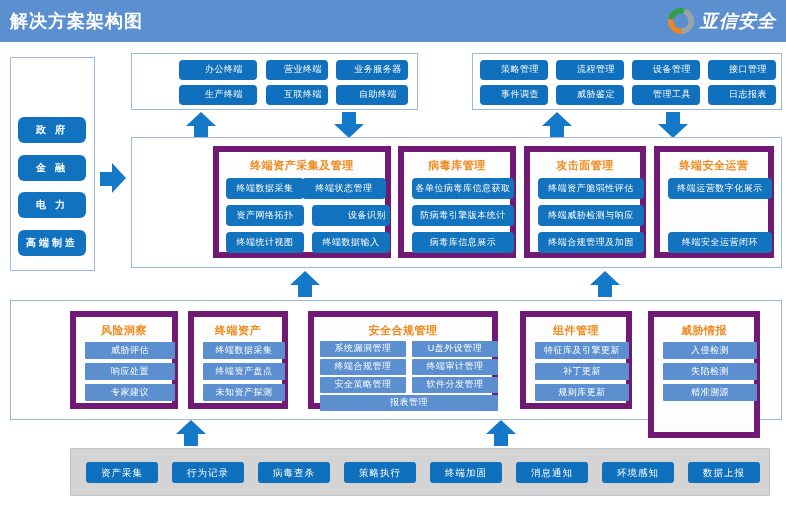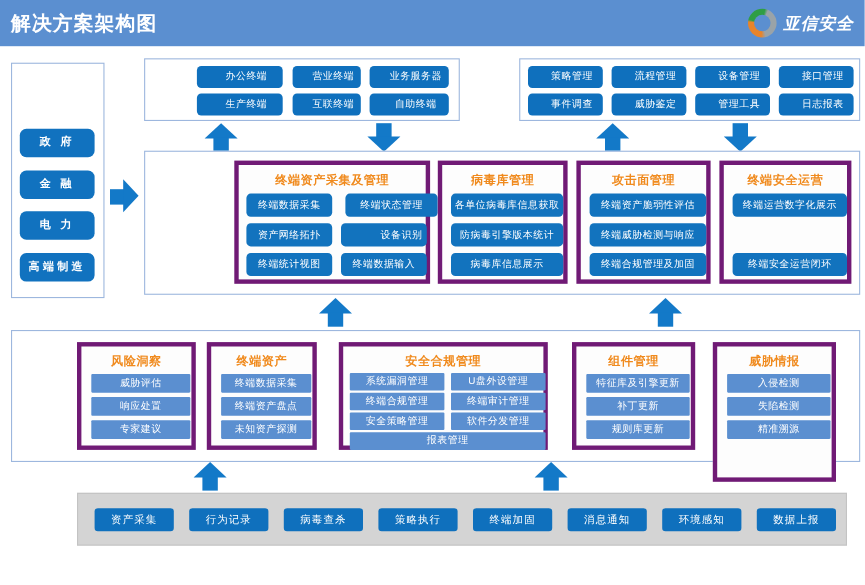--- a/index.html
+++ b/index.html
@@ -25,36 +25,36 @@
     width:26px;height:26px;border-radius:50%;
     background:conic-gradient(from 205deg,#e8842a 0deg,#e8842a 70deg,#2f9e45 80deg,#2f9e45 165deg,#9aa3a8 180deg,#9aa3a8 320deg,#e8842a 340deg);
     position:relative;
   }
   .brand-mark::after{
     content:"";position:absolute;left:50%;top:50%;
     transform:translate(-50%,-50%);
     width:15px;height:15px;border-radius:50%;background:#5b8fd0;
   }
   .brand-text{
-    color:#ffffff;font-size:15px;font-weight:bold;
+    color:#ffffff;font-size:18px;font-weight:bold;
     font-style:italic;letter-spacing:1px;text-align:right;
   }
 
   
   .panel{
     position:absolute;
     background:#ffffff;
     border:1px solid #9db7de;
     box-sizing:border-box;
   }
   
   .card{
     position:absolute;
     background:#fdfdfd;
-    border:4px solid #701a75;
+    border:6px solid #701a75;
     box-sizing:border-box;
   }
   .card-title{
     color:#f08a1d;font-weight:bold;font-size:11px;
     text-align:center;margin-top:6px;letter-spacing:.5px;
   }
 
   
   .btn{
     box-sizing:border-box;
@@ -141,21 +141,21 @@
 <div class="arr-wrap" style="left:658px;top:112px;width:30px;height:26px;">
   <div class="arr-stem" style="left:8px;top:0;width:14px;height:13px;"></div>
   <div class="arr-head" style="left:0;top:12px;border-left:15px solid transparent;border-right:15px solid transparent;border-top:14px solid #1379c8;"></div>
 </div>
 
 <div class="panel" id="middle-panel" style="left:131px;top:137px;width:651px;height:131px;"></div>
 <div id="middle-cards">
     <div class="card" style="left: 213px; top: 146px; width: 178px; height: 112px;">
       <div class="card-title">终端资产采集及管理</div>
       <div class="btn btn-mid" style="position: absolute; left: 7px; top: 26px; width: 78px; height: 21px;">终端数据采集</div>
-      <div class="btn btn-mid" style="position: absolute; left: 97px; top: 26px; width: 84px; height: 21px;">终端状态管理</div>
+      <div class="btn btn-mid" style="position: absolute; left: 83px; top: 26px; width: 84px; height: 21px;">终端状态管理</div>
       <div class="btn btn-mid" style="position: absolute; left: 7px; top: 53px; width: 78px; height: 21px;">资产网络拓扑</div>
       <div class="btn btn-mid" style="position: absolute; left: 93px; top: 53px; width: 78px; height: 21px; padding-left: 32px;">设备识别</div>
       <div class="btn btn-mid" style="position: absolute; left: 7px; top: 80px; width: 78px; height: 21px;">终端统计视图</div>
       <div class="btn btn-mid" style="position: absolute; left: 93px; top: 80px; width: 78px; height: 21px;">终端数据输入</div>
     </div>
     <div class="card" style="left: 398px; top: 146px; width: 118px; height: 112px;">
       <div class="card-title">病毒库管理</div>
       <div class="btn btn-mid" style="position: absolute; left: 8px; top: 26px; width: 102px; height: 21px;">各单位病毒库信息获取</div>
       <div class="btn btn-mid" style="position: absolute; left: 8px; top: 53px; width: 102px; height: 21px;">防病毒引擎版本统计</div>
       <div class="btn btn-mid" style="position: absolute; left: 8px; top: 80px; width: 102px; height: 21px;">病毒库信息展示</div>

